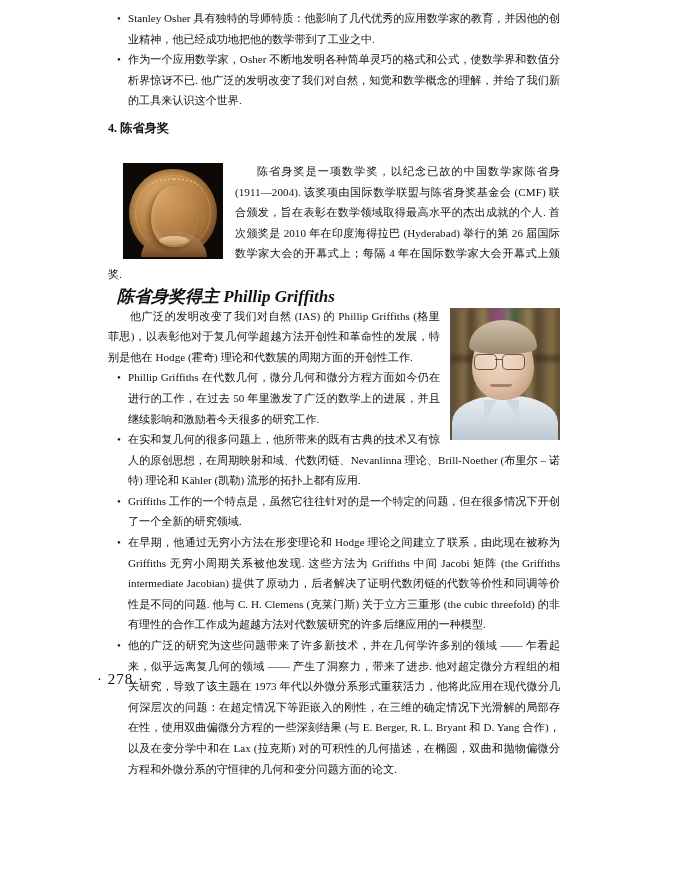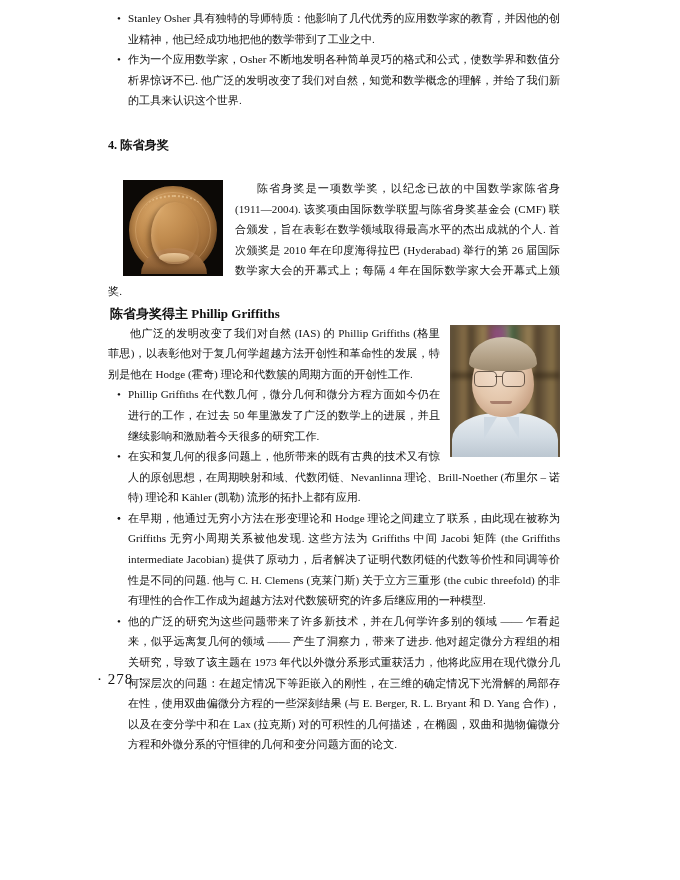--- a/index.html
+++ b/index.html
@@ -60,27 +60,28 @@
     top: 0px;
     font-size: 11.1px;
     line-height: 20.6px;
   }
 
   
   .sec-head {
     font-size: 12.2px;
     line-height: 20px;
     font-weight: bold;
-    margin: 24px 0 2px 0;
+    margin: 7px 0 2px 0;
   }
   .sub-head {
-    font-size: 13px;
+    font-size: 17px;
     line-height: 19px;
     font-weight: bold;
-    margin: 2px 0 0 2px;
+    margin: 2px 0 0 9px;
+    font-style: italic;
   }
 
   
   .medal-fig {
     float: left;
     width: 100px;
     height: 96px;
     margin: 2px 12px 2px 15px;
     position: relative;
     overflow: hidden;
@@ -341,20 +342,21 @@
       <li class="bullet-item">
         <span class="dot">•</span>
         <span>Phillip Griffiths 在代数几何，微分几何和微分方程方面如今仍在进行的工作，在过去 50 年里激发了广泛的数学上的进展，并且继续影响和激励着今天很多的研究工作.</span>
       </li>
       <li class="bullet-item">
         <span class="dot">•</span>
         <span>在实和复几何的很多问题上，他所带来的既有古典的技术又有惊人的原创思想，在周期映射和域、代数闭链、Nevanlinna 理论、Brill-Noether (布里尔 – 诺特) 理论和 Kähler (凯勒) 流形的拓扑上都有应用.</span>
       </li>
       <li class="bullet-item">
         <span class="dot">•</span>
+        <span>Griffiths 工作的一个特点是，虽然它往往针对的是一个特定的问题，但在很多情况下开创了一个全新的研究领域.</span>
       </li>
       <li class="bullet-item">
         <span class="dot">•</span>
         <span>在早期，他通过无穷小方法在形变理论和 Hodge 理论之间建立了联系，由此现在被称为 Griffiths 无穷小周期关系被他发现. 这些方法为 Griffiths 中间 Jacobi 矩阵 (the Griffiths intermediate Jacobian) 提供了原动力，后者解决了证明代数闭链的代数等价性和同调等价性是不同的问题. 他与 C. H. Clemens (克莱门斯) 关于立方三重形 (the cubic threefold) 的非有理性的合作工作成为超越方法对代数簇研究的许多后继应用的一种模型.</span>
       </li>
       <li class="bullet-item">
         <span class="dot">•</span>
         <span>他的广泛的研究为这些问题带来了许多新技术，并在几何学许多别的领域 —— 乍看起来，似乎远离复几何的领域 —— 产生了洞察力，带来了进步. 他对超定微分方程组的相关研究，导致了该主题在 1973 年代以外微分系形式重获活力，他将此应用在现代微分几何深层次的问题：在超定情况下等距嵌入的刚性，在三维的确定情况下光滑解的局部存在性，使用双曲偏微分方程的一些深刻结果 (与 E. Berger, R. L. Bryant 和 D. Yang 合作)，以及在变分学中和在 Lax (拉克斯) 对的可积性的几何描述，在椭圆，双曲和抛物偏微分方程和外微分系的守恒律的几何和变分问题方面的论文.</span>
       </li>
     </ul>

